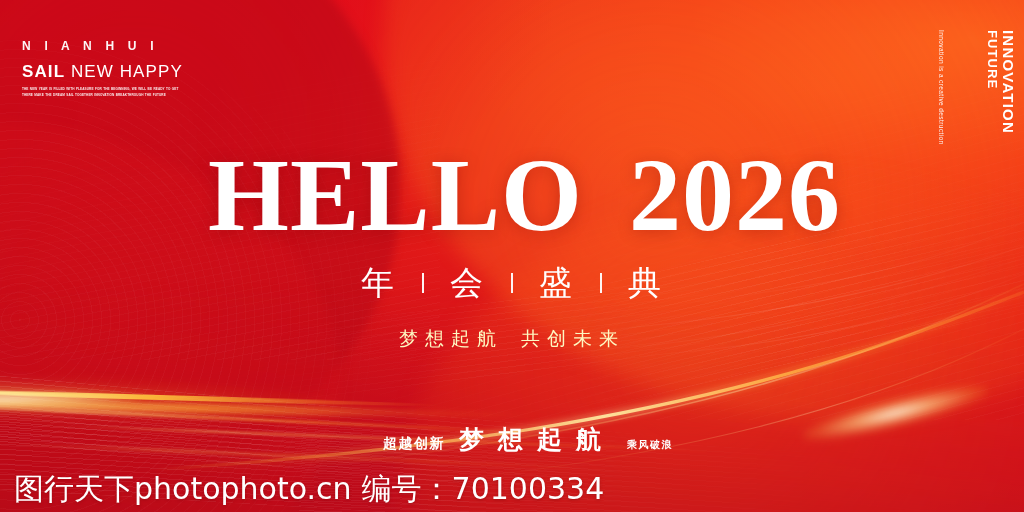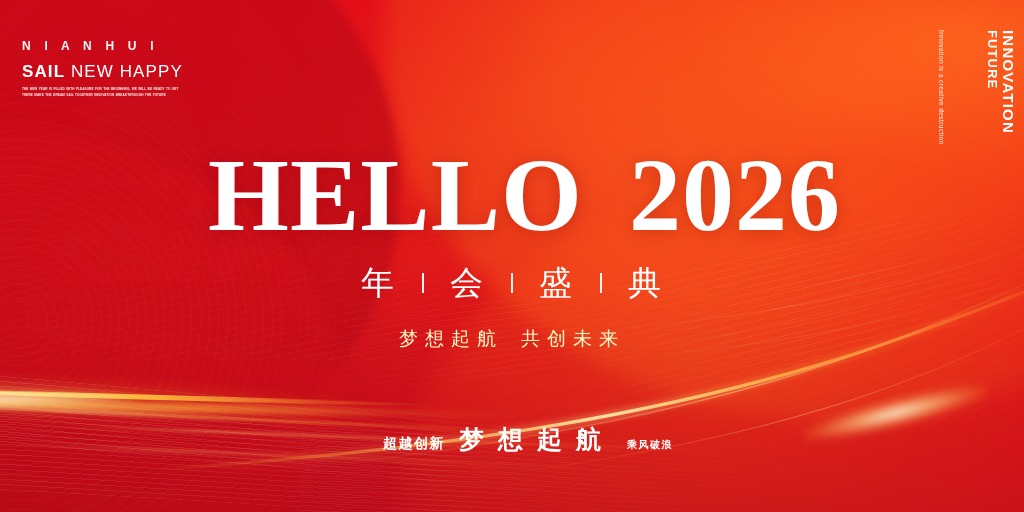--- a/index.html
+++ b/index.html
@@ -549,15 +549,16 @@
     </div>
 
     <div class="cn-sub"><span>梦想起航</span><span class="sp"></span><span>共创未来</span></div>
 
     <div class="cn-bottom">
       <span class="small-l">超越创新</span>
       <span class="big">梦想起航</span>
       <span class="small-r">乘风破浪</span>
     </div>
 
+    <div class="watermark"><span>图行天下photophoto.cn</span><span class="wm-gap"></span><span>编号：</span><span>70100334</span></div>
 
   </div>
 </div>
 
 </body></html>

